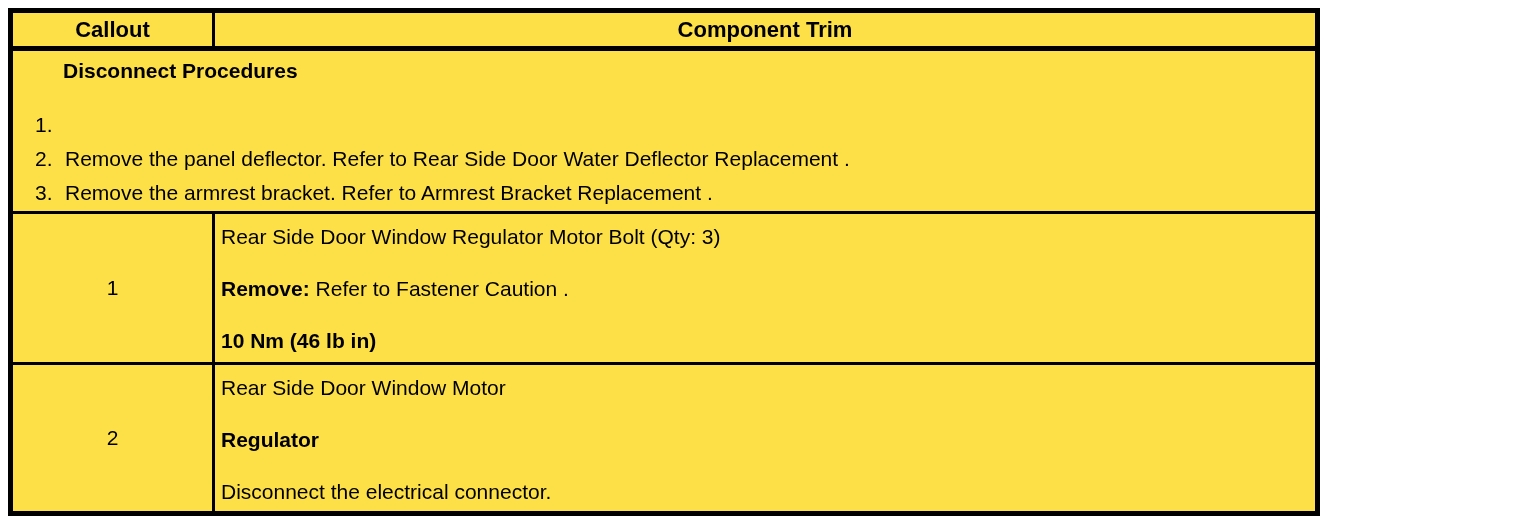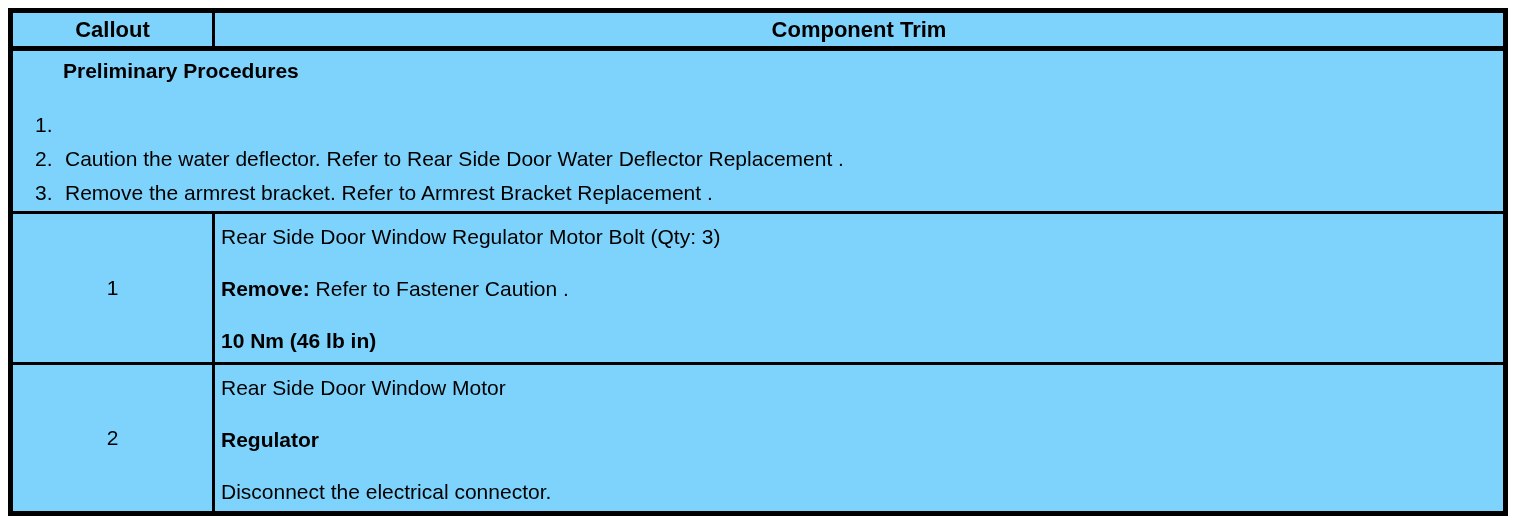--- a/index.html
+++ b/index.html
@@ -13,25 +13,25 @@
     position: relative;
     font-family: "Liberation Sans", "DejaVu Sans", sans-serif;
     color: #000000;
     -webkit-font-smoothing: none;
   }
 
   .doc-table {
     position: absolute;
     left: 8px;
     top: 8px;
-    width: 1500px;
+    width: 1312px;
     height: 508px;
     box-sizing: border-box;
     border: 5px solid #000000;
-    background: #7dd3fc;
+    background: #fde047;
     display: flex;
     flex-direction: column;
   }
 
   
   .hdr-row {
     height: 38px;
     box-sizing: border-box;
     border-bottom: 5px solid #000000;
     display: flex;
@@ -115,28 +115,28 @@
 <body>
 
 <div class="doc-table">
 
   <div class="hdr-row">
     <div class="hdr-cell hdr-callout">Callout</div>
     <div class="hdr-cell hdr-name">Component Trim</div>
   </div>
 
   <div class="prelim-row">
-    <div class="prelim-title">Preliminary Procedures</div>
+    <div class="prelim-title">Disconnect Procedures</div>
     <div class="prelim-steps">
       <div class="step">
         <span class="step-num">1.</span>
       </div>
       <div class="step">
         <span class="step-num">2.</span>
-        <span class="step-text">Caution the water deflector. Refer to Rear Side Door Water Deflector Replacement .</span>
+        <span class="step-text">Remove the panel deflector. Refer to Rear Side Door Water Deflector Replacement .</span>
       </div>
       <div class="step">
         <span class="step-num">3.</span>
         <span class="step-text">Remove the armrest bracket. Refer to Armrest Bracket Replacement .</span>
       </div>
     </div>
   </div>
 
   <div class="body-row row-1">
     <div class="callout-cell">1</div>

